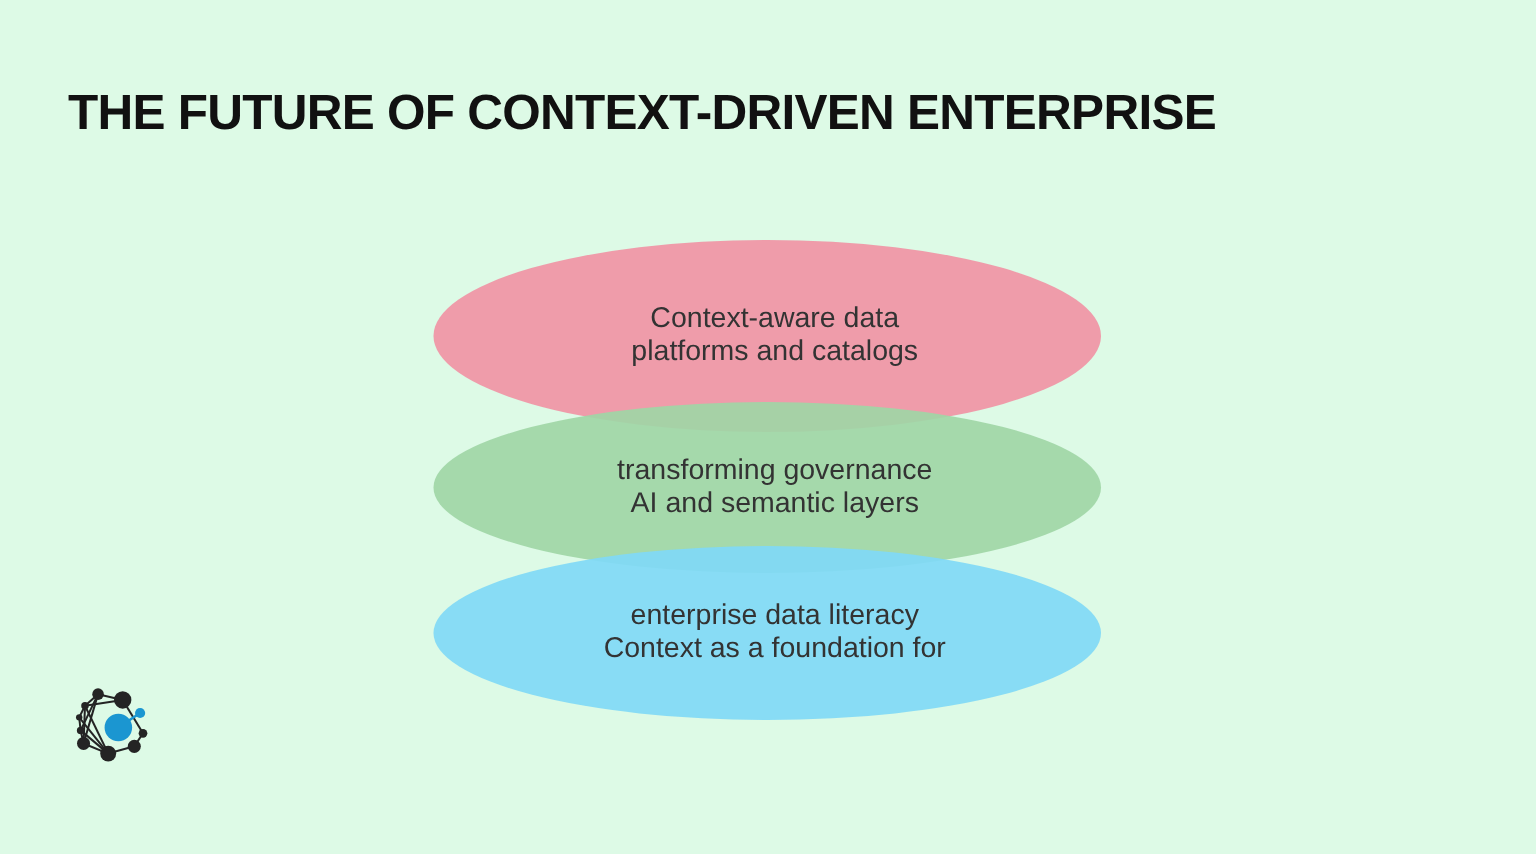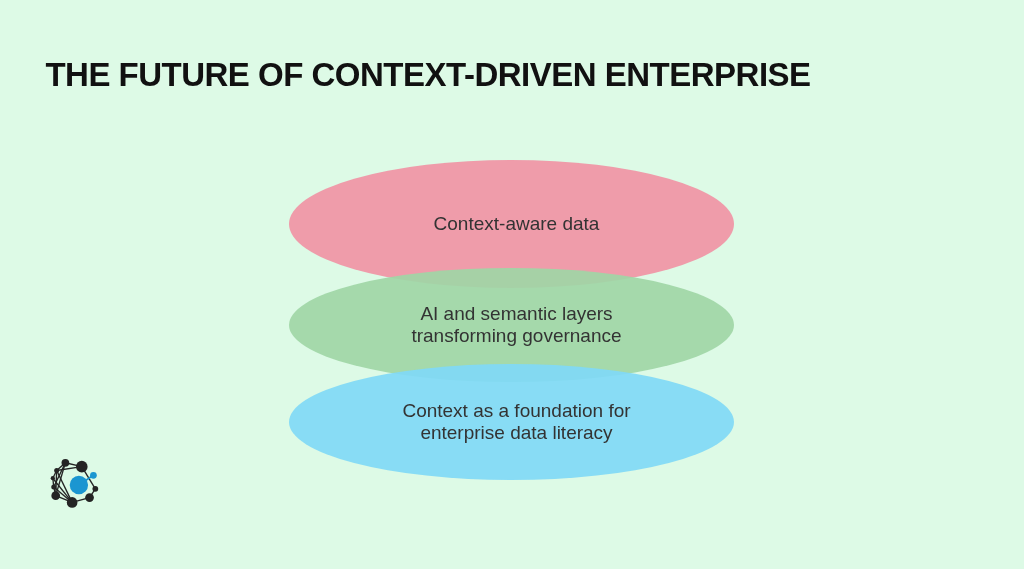--- a/index.html
+++ b/index.html
@@ -67,28 +67,29 @@
 <h1 class="title" style="color: rgb(17, 17, 17);">
   <span>THE FUTURE OF CONTEXT-DRIVEN ENTERPRISE</span><br>
 </h1>
 
 <div class="ellipse pink" style="background-color: rgb(240, 148, 165);"></div>
 <div class="ellipse green" style="background-color: rgb(160, 214, 166);"></div>
 <div class="ellipse blue" style="background-color: rgb(128, 217, 246);"></div>
 
 <div class="ellipse-label pink" style="color: rgb(51, 51, 51);">
   <span>Context-aware data</span>
+  <span>platforms and catalogs</span>
 </div>
 <div class="ellipse-label green" style="color: rgb(51, 51, 51);">
+  <span>transforming governance</span>
   <span>AI and semantic layers</span>
-  <span>transforming governance</span>
 </div>
 <div class="ellipse-label blue" style="color: rgb(51, 51, 51);">
+  <span>enterprise data literacy</span>
   <span>Context as a foundation for</span>
-  <span>enterprise data literacy</span>
 </div>
 
 <svg class="logo" viewBox="0 0 60 60" aria-hidden="true">
   <g stroke="#242424" stroke-width="1.4" style="stroke: rgb(36, 36, 36);">
     <line x1="36" y1="11" x2="19" y2="7"></line>
     <line x1="19" y1="7" x2="10" y2="15"></line>
     <line x1="10" y1="15" x2="6" y2="23"></line>
     <line x1="6" y1="23" x2="7" y2="32"></line>
     <line x1="7" y1="32" x2="9" y2="41"></line>
     <line x1="9" y1="41" x2="26" y2="48"></line>

